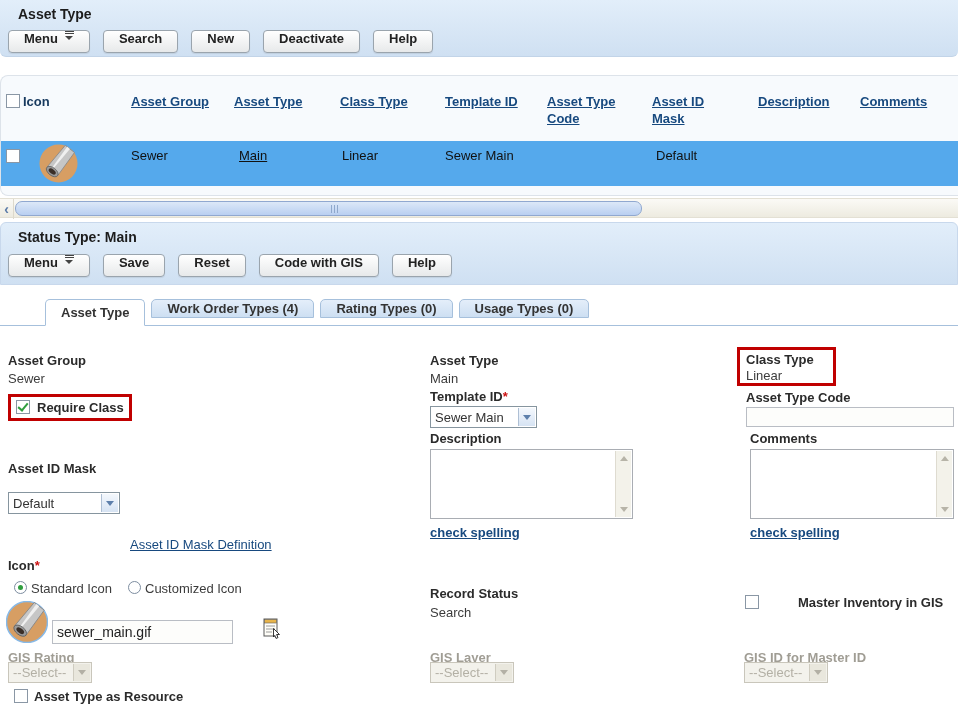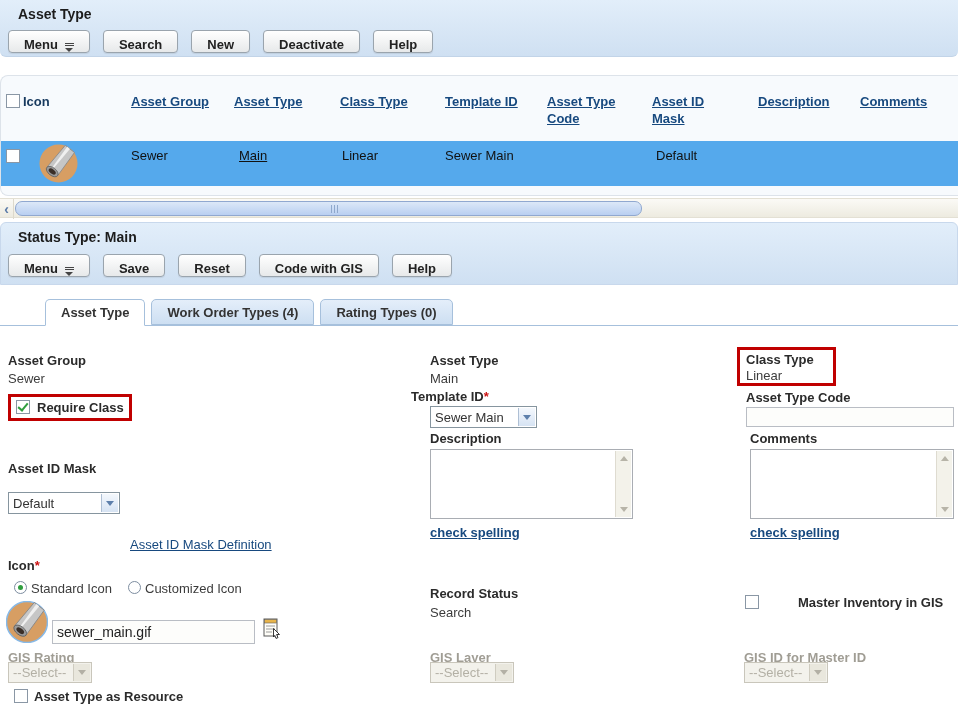--- a/index.html
+++ b/index.html
@@ -9,21 +9,21 @@
 
   
   .bar { position:absolute; left:0; right:0; background:linear-gradient(#e2eefa,#cfe0f2); }
   .bar1 { top:0; height:57px; border-bottom:1px solid #c2d4e8; border-radius:0 0 6px 6px; }
   .bar2 { top:222px; height:63px; border:1px solid #c8d8ec; border-radius:6px 6px 0 0; }
   .bar-title { position:absolute; left:18px; font-size:14px; font-weight:bold; color:#1c1c1c; }
   .bar1 .bar-title { top:6px; }
   .btnrow { position:absolute; left:8px; display:flex; gap:13px; }
   .bar1-btns { top:30px; }
   .bar2-btns { top:254px; }
-  .btn { display:inline-flex; align-items:flex-end; justify-content:center; height:23px; padding:0 15px;
+  .btn { display:inline-flex; align-items:flex-start; justify-content:center; height:23px; padding:0 15px;
          background:linear-gradient(#ffffff,#e7e9ea); border:1px solid #9aa4ad; border-radius:4px;
          font-size:13px; font-weight:bold; color:#222; cursor:pointer; box-shadow:0 1px 1px rgba(0,0,0,.08); }
   .menu-caret { display:inline-block; margin-left:7px; width:9px; }
   .mc-bar { display:block; height:3px; border-top:1px solid #444; border-bottom:1px solid #444; }
   .mc-tri { display:block; width:0; height:0; margin:2px auto 0; border-left:4px solid transparent;
             border-right:4px solid transparent; border-top:4px solid #444; }
 
   
   .panel { position:absolute; left:0; top:75px; width:958px; height:121px; background:#f7fafd;
            border:1px solid #dde3ea; border-right:none; border-radius:8px 0 0 8px; overflow:hidden; }
@@ -44,21 +44,21 @@
   .hs-arrow { position:absolute; left:0; top:0; width:14px; height:20px; display:flex; align-items:center;
               justify-content:center; font-size:14px; font-weight:bold; color:#5a7aa8; cursor:pointer;
               border-right:1px solid #ddd9cc; }
   .hs-thumb { position:absolute; left:15px; top:2px; width:627px; height:15px; border-radius:7px;
               background:linear-gradient(#dce8f8,#b9cff1); border:1px solid #90a8d0; cursor:pointer; }
   .hs-grip { position:absolute; left:315px; top:3px; width:9px; height:8px;
              background:repeating-linear-gradient(90deg,#8fa8cc 0 1px,transparent 1px 3px); }
 
   
   .tabs { position:absolute; left:45px; top:299px; display:flex; gap:6px; z-index:2; }
-  .tab { height:26px; padding:0 15px; display:flex; align-items:center; font-size:13px; font-weight:bold;
+  .tab { height:19px; padding:0 15px; display:flex; align-items:center; font-size:13px; font-weight:bold;
          color:#333; background:linear-gradient(#e4eefa,#cddff2); border:1px solid #a6c0dc;
          border-radius:5px 5px 0 0; cursor:pointer; }
   .tab.active { background:#fff; border-bottom:1px solid #fff; height:27px; }
   .tabpanel-border { position:absolute; left:0; top:325px; width:958px; height:0; border-top:1px solid #a6c0dc; }
 
   
   .lbl { position:absolute; font-size:13px; font-weight:bold; color:#2b2b2b; white-space:nowrap; }
   .lbl.dis { color:#a09d94; }
   .val { position:absolute; font-size:13px; color:#3c3c3c; white-space:nowrap; }
   .req { color:#cc1111; font-weight:bold; }
@@ -165,20 +165,21 @@
     <div class="btn">Save</div>
     <div class="btn">Reset</div>
     <div class="btn">Code with GIS</div>
     <div class="btn">Help</div>
   </div>
 
   <div class="tabs">
     <div class="tab active">Asset Type</div>
     <div class="tab">Work Order Types (4)</div>
     <div class="tab">Rating Types (0)</div>
+    <div class="tab">Usage Types (0)</div>
   </div>
   <div class="tabpanel-border"></div>
 
   <span class="lbl" style="left:8px; top:353px;">Asset Group</span>
   <span class="val" style="left:8px; top:371px;">Sewer</span>
 
   <div class="redbox" style="left:8px; top:394px; width:124px; height:27px;">
     <span class="cb checked" style="left:5px; top:3px;"></span>
     <span class="lbl" style="left:26px; top:3px;">Require Class</span>
   </div>
@@ -202,21 +203,21 @@
     <svg width="42" height="42" viewBox="0 0 40 40">
       <circle cx="20" cy="20" r="19.5" fill="#D79E63" stroke="#86b9e8" stroke-width="1.4"></circle>
       <g transform="rotate(38 20 20)">
         <path d="M14 1 L26 1 L27 30 L13 30 Z" fill="#c6c6c6" stroke="#878787" stroke-width="0.8"></path>
         <path d="M16.5 1 L20 1 L19 30 L17.5 30 Z" fill="#f0f0f0"></path>
         <ellipse cx="20" cy="30.5" rx="7" ry="4" fill="#9a9a9a" stroke="#5f5f5f" stroke-width="0.8"></ellipse>
         <ellipse cx="20" cy="30.5" rx="4.2" ry="2.3" fill="#3a2e27"></ellipse>
       </g>
     </svg>
   </span>
-  <input class="tinput" style="left: 52px; top: 620px; width: 203px;" value="sewer_main.gif">
+  <input class="tinput" style="left: 52px; top: 620px; width: 181px;" value="sewer_main.gif">
   <span style="position:absolute; left:261px; top:617px;">
     <svg width="22" height="22" viewBox="0 0 22 22">
       <rect x="3" y="2" width="13" height="17" fill="#fffef8" stroke="#5a5a5a"></rect>
       <rect x="3.5" y="2.5" width="12" height="3.5" fill="#e8b44a" stroke="#5a5a5a" stroke-width="0.6"></rect>
       <line x1="5" y1="9" x2="14" y2="9" stroke="#9a9a9a"></line>
       <line x1="5" y1="12" x2="14" y2="12" stroke="#9a9a9a"></line>
       <line x1="5" y1="15" x2="11" y2="15" stroke="#9a9a9a"></line>
       <path d="M12.5 20 L12.5 11.5 L18.5 17.5 L15.6 17.5 L17 20.6 L15 21.4 L13.8 18.4 Z" fill="#ffffff" stroke="#222" stroke-width="0.9"></path>
     </svg>
   </span>
@@ -228,21 +229,21 @@
         <span class="sel-chev"></span>
       </span>
   </div>
 
   <span class="cb" style="left:14px; top:689px;"></span>
   <span class="lbl" style="left:34px; top:689px;">Asset Type as Resource</span>
 
   <span class="lbl" style="left:430px; top:353px;">Asset Type</span>
   <span class="val" style="left:430px; top:371px;">Main</span>
 
-  <span class="lbl" style="left:411px; top:389px;"><span>Template ID</span><span class="req">*</span></span>
+  <span class="lbl" style="left:430px; top:389px;"><span>Template ID</span><span class="req">*</span></span>
   <div class="sel" style="left:430px; top:406px; width:107px;">
     <span>Sewer Main</span>
     <span class="sel-btn">
         <span class="sel-chev"></span>
       </span>
   </div>
 
   <span class="lbl" style="left:430px; top:431px;">Description</span>
   <div class="ta" style="left:430px; top:449px; width:203px; height:70px;">
     <span style="position:absolute; left:4px; top:2px; font-size:13px;"></span>

